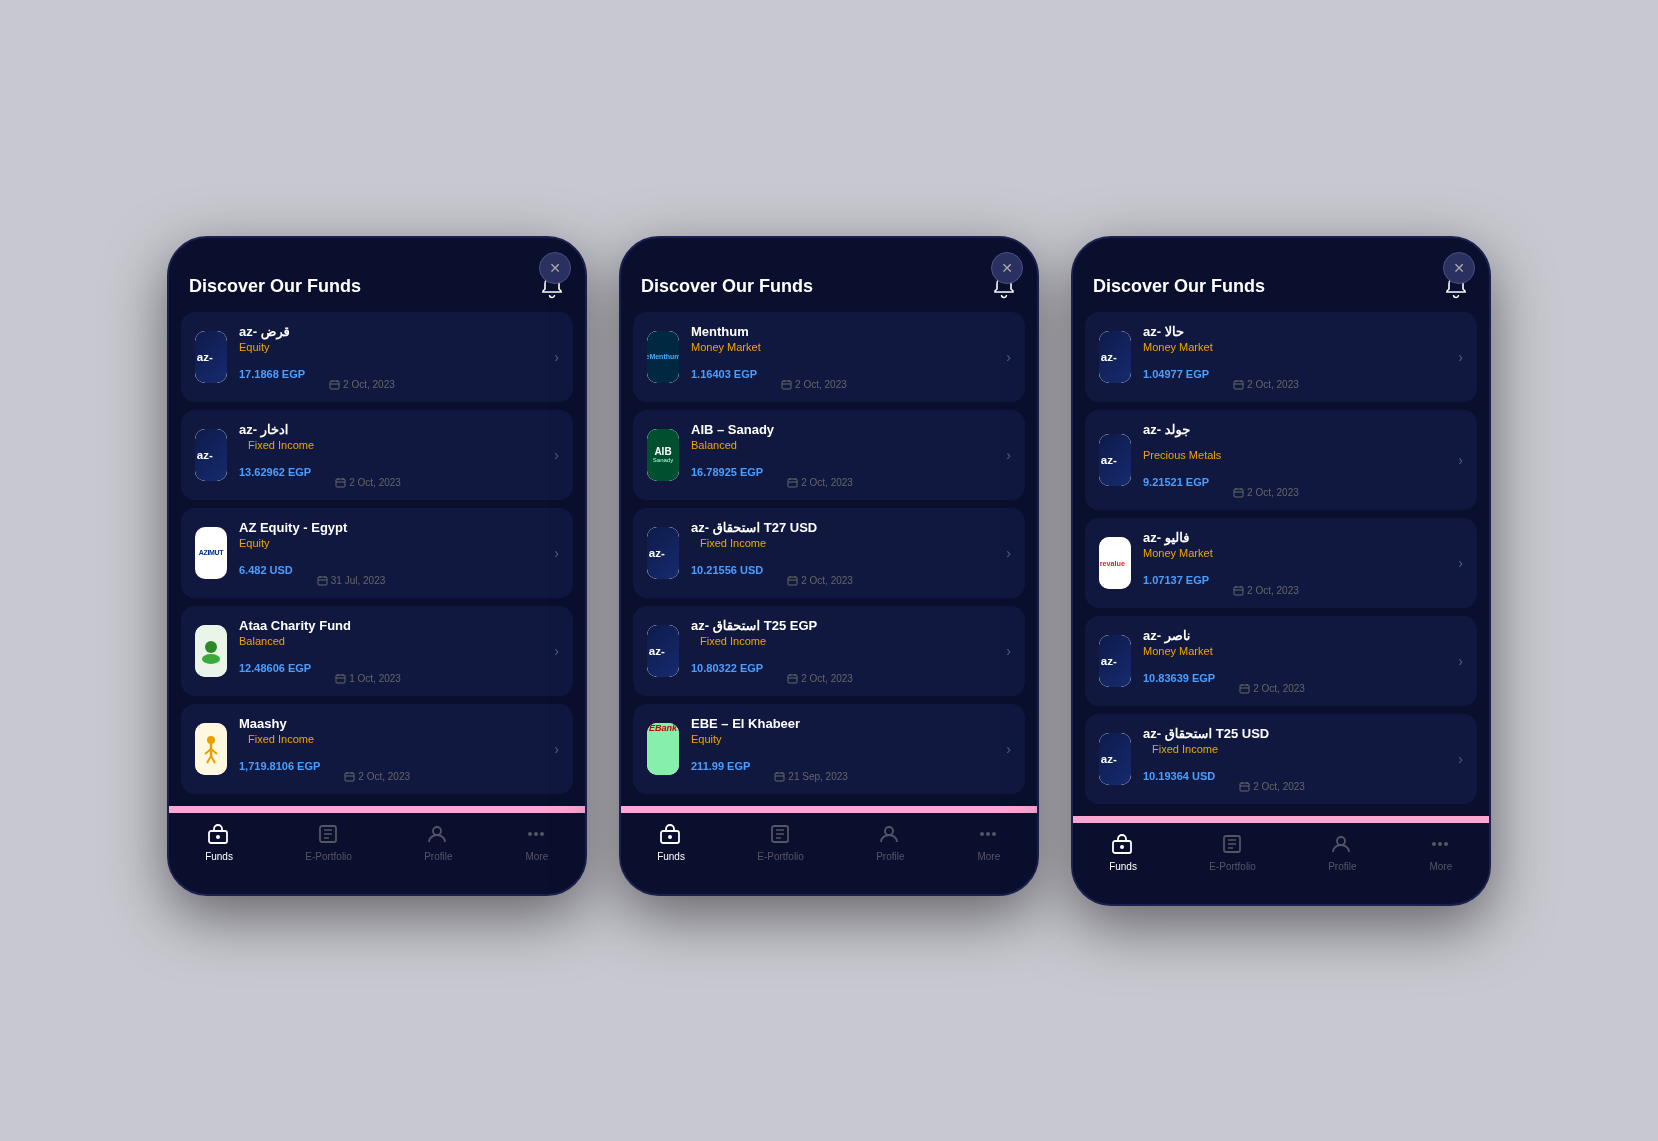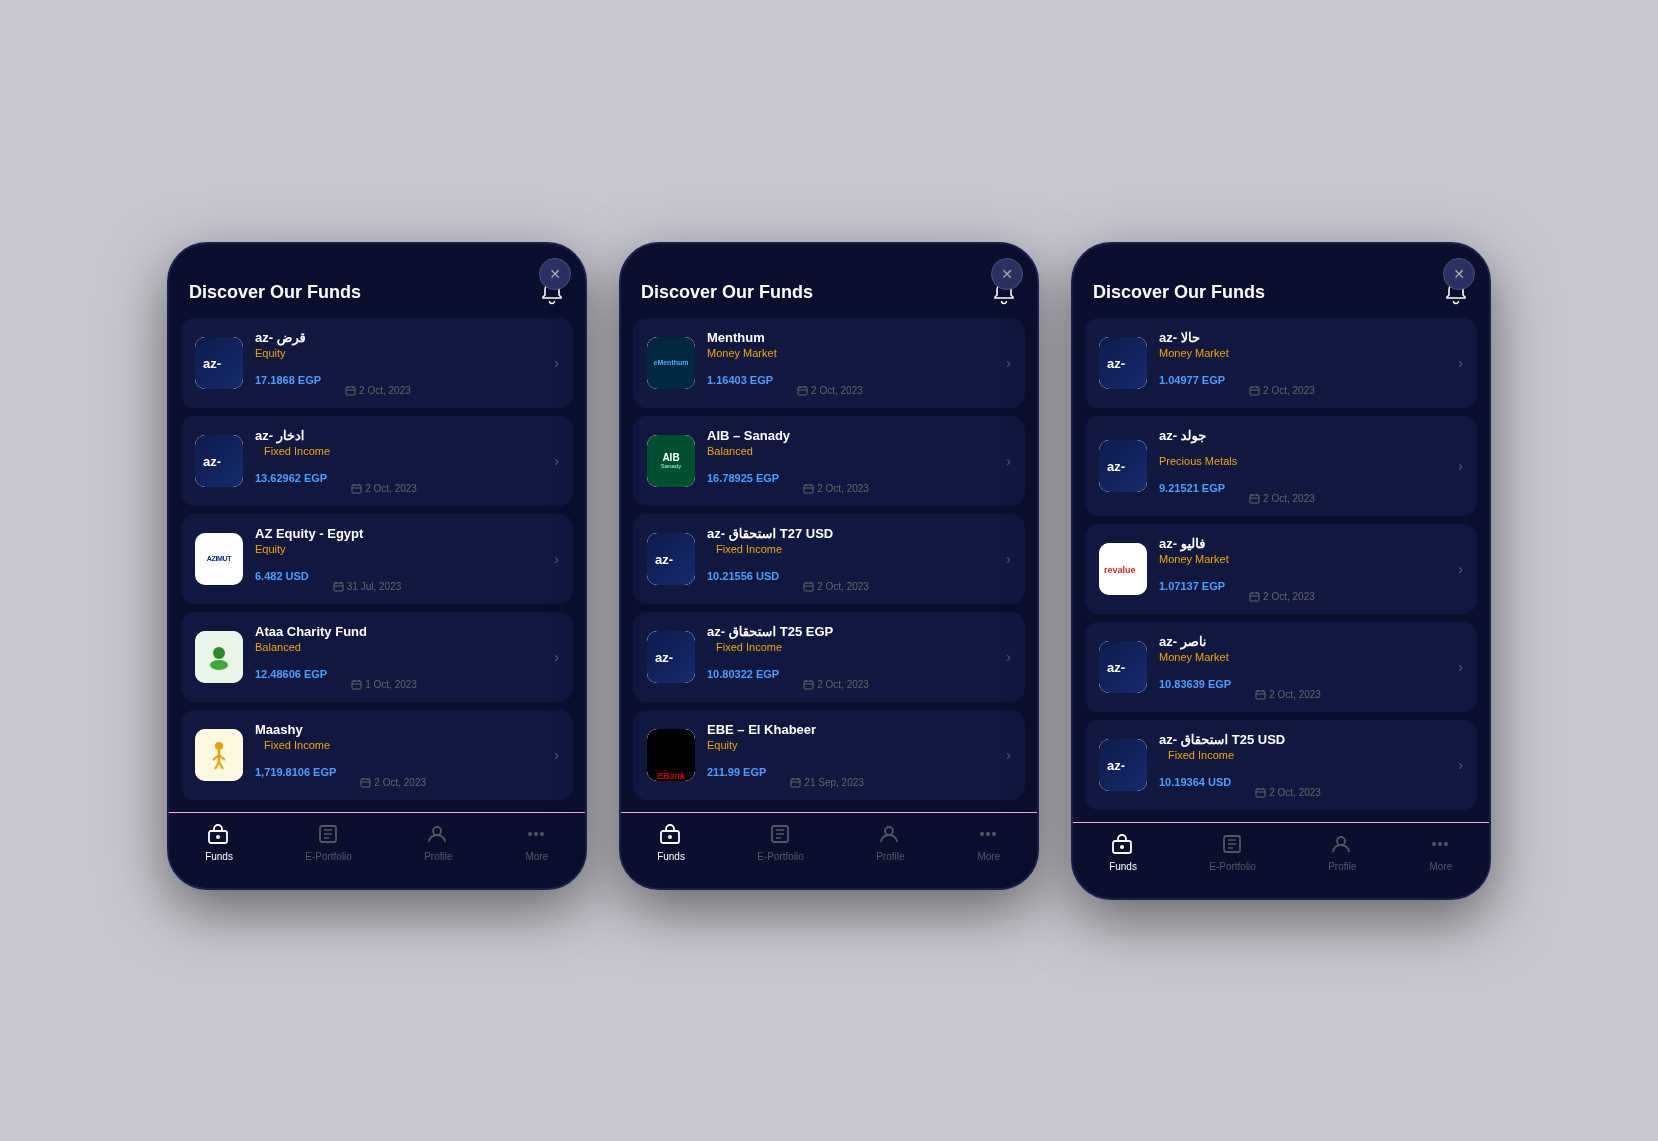--- a/index.html
+++ b/index.html
@@ -38,21 +38,21 @@
       display: flex;
       align-items: center;
       justify-content: center;
       cursor: pointer;
       z-index: 10;
       border: 1.5px solid #4a5080;
       color: #aaa;
       font-size: 14px;
     }
     .phone-content {
-      padding: 20px 0 10px 0;
+      padding: 20px 0 16px 0;
     }
     .header {
       display: flex;
       justify-content: space-between;
       align-items: center;
       padding: 16px 20px 12px 20px;
     }
     .header-title {
       color: #ffffff;
       font-size: 18px;
@@ -67,21 +67,21 @@
     .fund-card {
       background: #111840;
       border-radius: 14px;
       padding: 12px 14px;
       display: flex;
       align-items: center;
       gap: 12px;
       cursor: pointer;
     }
     .fund-logo {
-      width: 48px;
+      width: 32px;
       height: 52px;
       background: #ffffff;
       border-radius: 10px;
       flex-shrink: 0;
       display: flex;
       align-items: center;
       justify-content: center;
       overflow: hidden;
     }
     .fund-info {
@@ -130,21 +130,21 @@
     .chevron-right {
       color: #4a6090;
       font-size: 14px;
       flex-shrink: 0;
     }
     .bottom-nav {
       display: flex;
       justify-content: space-around;
       padding: 10px 0 16px 0;
       margin-top: 12px;
-      border-top: 1px solid #f9a8d4;
+      border-top: 7px solid #f9a8d4;
       background: #0a0f2e;
     }
     .nav-item {
       display: flex;
       flex-direction: column;
       align-items: center;
       gap: 4px;
       cursor: pointer;
     }
     .nav-icon {
@@ -448,21 +448,21 @@
               </svg>
               2 Oct, 2023
             </span>
           </div>
         </div>
         <span class="chevron-right">›</span>
       </div>
 
       <div class="fund-card">
         <div class="fund-logo">
-              <div style="width:100%;height:100%;background:#000000;display:flex;align-items:flex-end;justify-content:center;border-radius:10px;">
+              <div style="width:100%;height:100%;background:#86efac;display:flex;align-items:flex-start;justify-content:center;border-radius:10px;">
       <span style="color:#c00;font-size:9px;font-weight:800;font-style:italic;">EBank</span>
     </div>
             </div>
         <div class="fund-info">
           <div class="fund-name ltr">EBE – El Khabeer</div>
           <div class="fund-type equity">Equity</div>
           <div class="fund-meta">
             <span class="fund-price">211.99 EGP</span>
             <span class="fund-date">
               <svg width="11" height="11" viewBox="0 0 11 11" fill="none">

